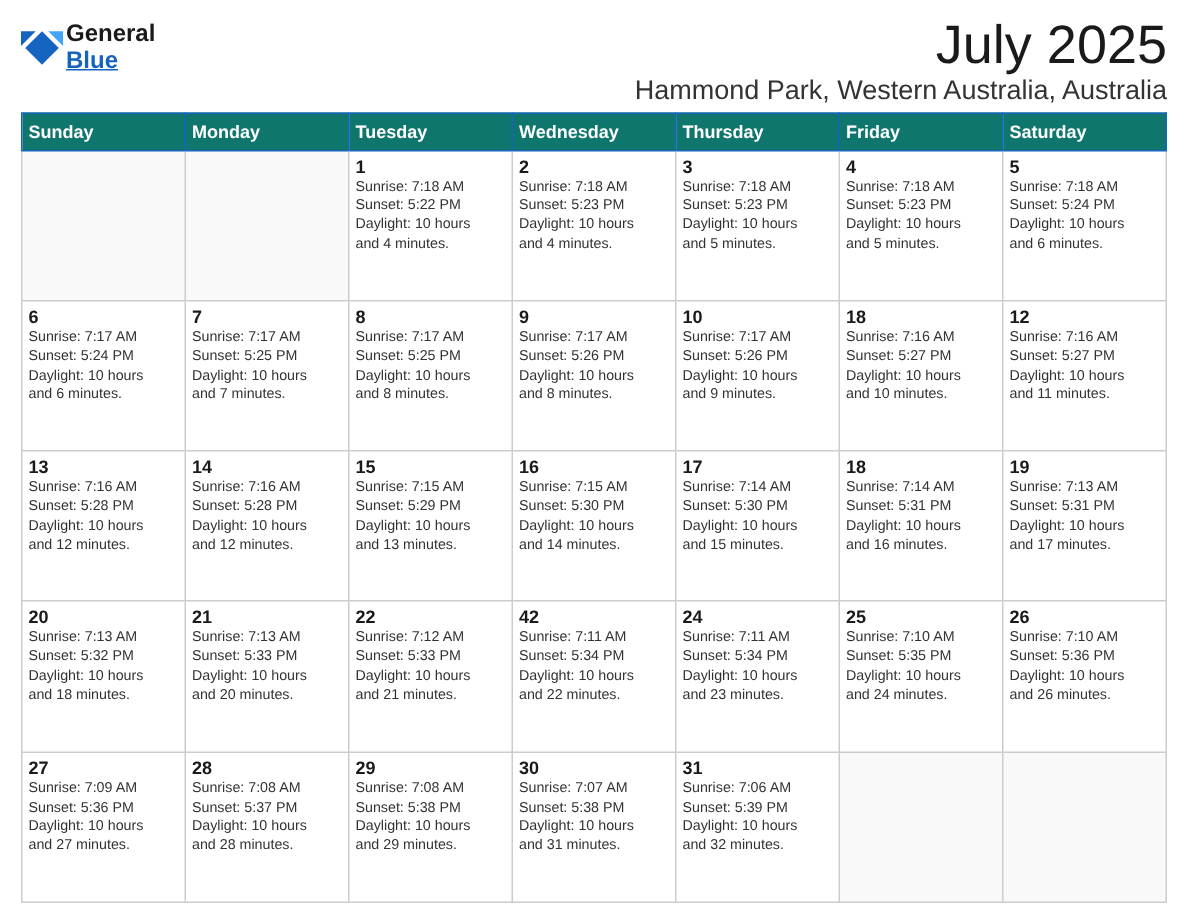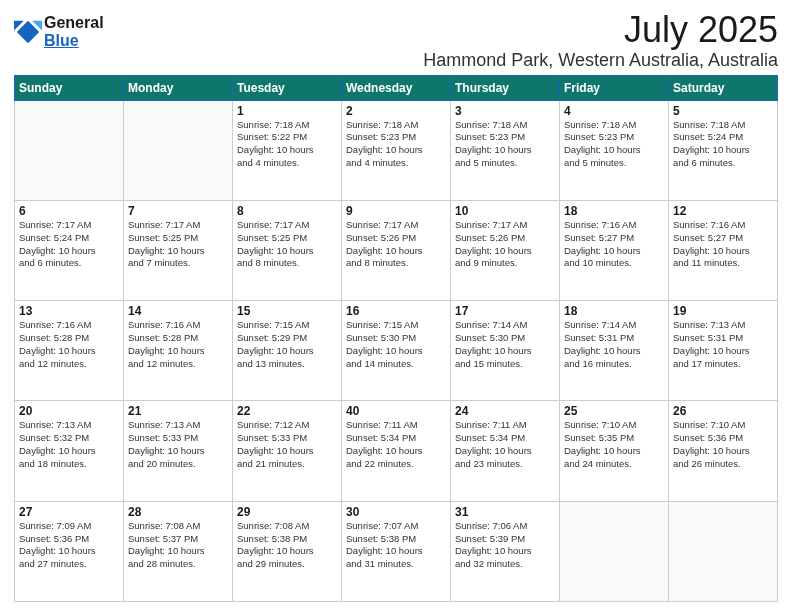--- a/index.html
+++ b/index.html
@@ -281,21 +281,21 @@
 and 20 minutes.</div>
           </td>
           <td>
             <span class="day-num">22</span>
             <div class="day-detail" style="white-space: pre-line;">Sunrise: 7:12 AM
 Sunset: 5:33 PM
 Daylight: 10 hours
 and 21 minutes.</div>
           </td>
           <td>
-            <span class="day-num">40</span>
+            <span class="day-num">42</span>
             <div class="day-detail" style="white-space: pre-line;">Sunrise: 7:11 AM
 Sunset: 5:34 PM
 Daylight: 10 hours
 and 22 minutes.</div>
           </td>
           <td>
             <span class="day-num">24</span>
             <div class="day-detail" style="white-space: pre-line;">Sunrise: 7:11 AM
 Sunset: 5:34 PM
 Daylight: 10 hours

